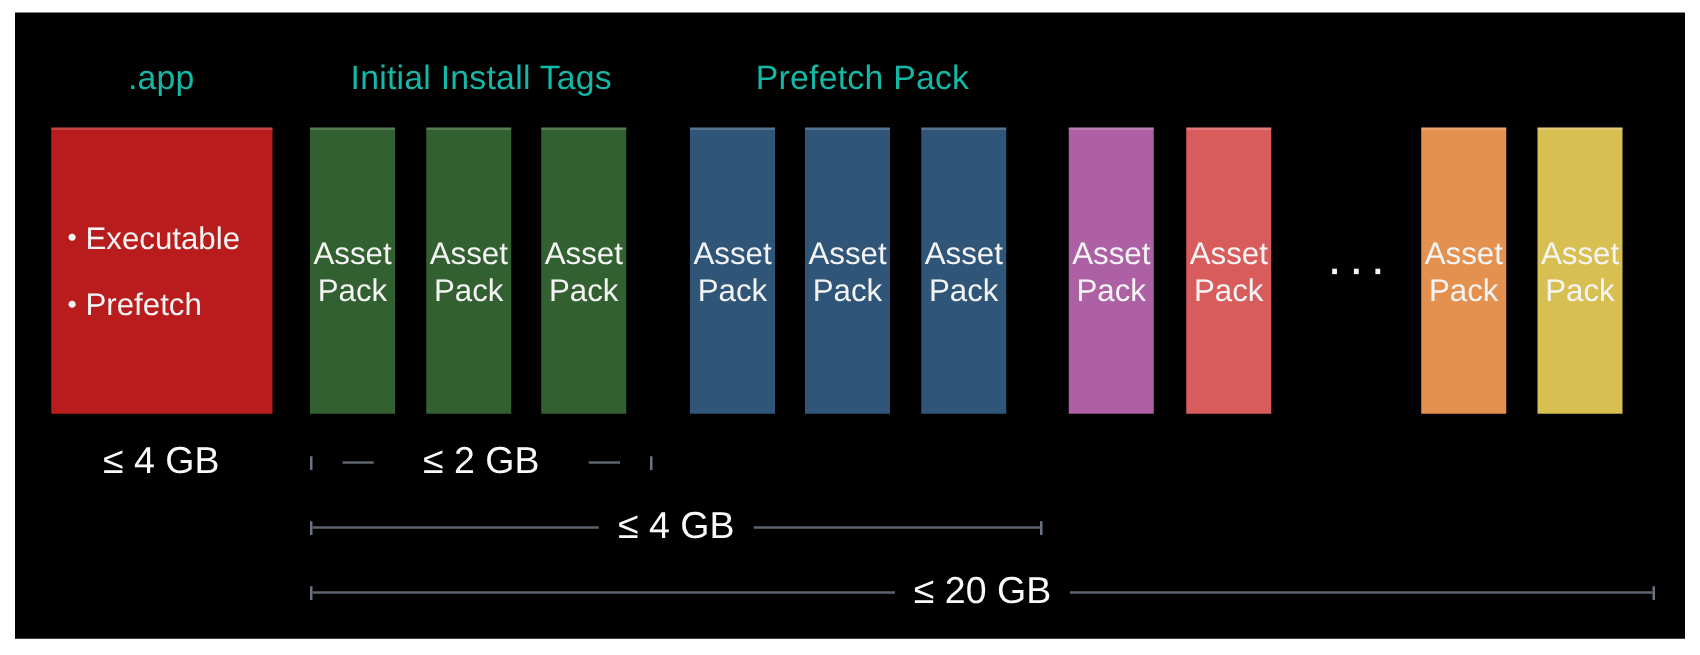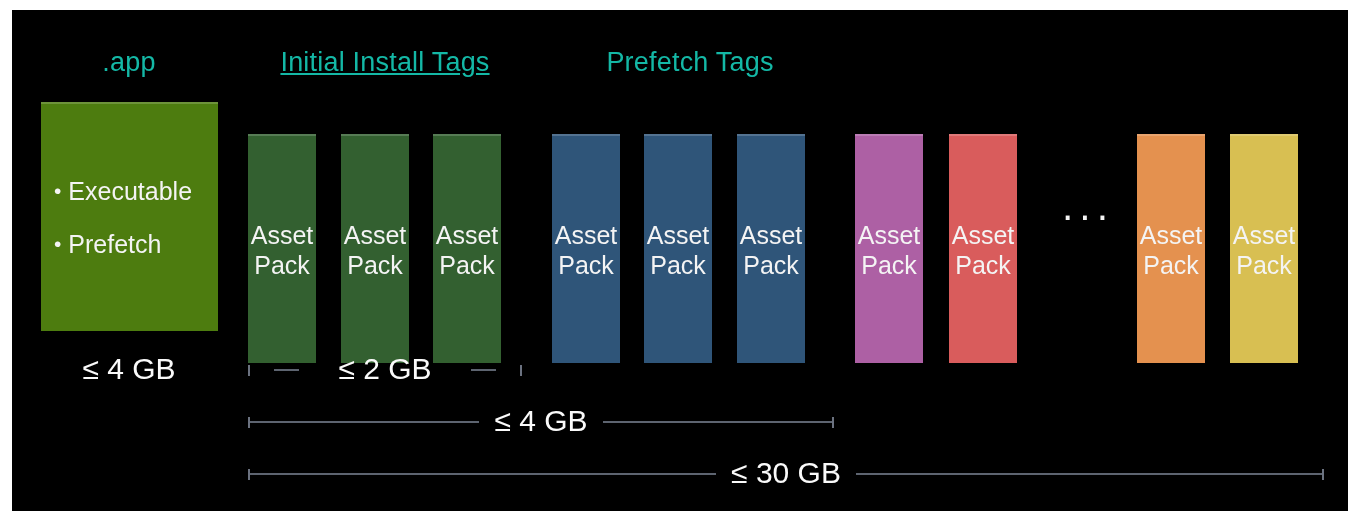--- a/index.html
+++ b/index.html
@@ -12,40 +12,40 @@
     position:absolute;left:12px;top:10px;width:1336px;height:501px;
     background:#000000;
   }
   
   .col-header{
     position:absolute;top:36px;height:32px;line-height:32px;
     transform:translateX(-50%);
     color:#14b8a6;font-size:27px;letter-spacing:0.2px;white-space:nowrap;
   }
   .h-app{left:117px;}
-  .h-initial{left:373px;text-decoration:underline;}
+  .h-initial{left:373px;}
   .h-prefetch{left:678px;}
 
   
   .box{
     position:absolute;top:92px;height:229px;box-sizing:border-box;
     border-top:2px solid rgba(255,255,255,0.18);
   }
   .app-box{
     left:29px;width:177px;
     display:flex;flex-direction:column;justify-content:center;
     padding-left:13px;gap:6px;
   }
   .app-line{
     color:#f4f4f4;font-size:25px;line-height:1.2;white-space:nowrap;
   }
   .app-line .bullet{font-size:21px;margin-right:7px;position:relative;top:-2px;}
   .pack{
     width:68px;
-    display:flex;align-items:center;justify-content:center;text-align:center;margin-top:32px;
+    display:flex;align-items:center;justify-content:center;text-align:center;
   }
   .pack-label{
     color:#f4f4f4;font-size:25px;line-height:1.2;width:70px;
   }
   .p0{left:236px;} .p1{left:329px;} .p2{left:421px;}
   .p3{left:540px;} .p4{left:632px;} .p5{left:725px;}
   .p6{left:843px;} .p7{left:937px;}
   .p8{left:1125px;} .p9{left:1218px;}
 
   .dots{
@@ -69,23 +69,23 @@
   .m-4gb{left:236px;top:395px;width:586px;}
   .m-20gb{left:236px;top:447px;width:1076px;}
 </style>
 </head>
 <body>
 
 <div class="panel">
 
   <div class="col-header h-app">.app</div>
   <div class="col-header h-initial">Initial Install Tags</div>
-  <div class="col-header h-prefetch">Prefetch Tags</div>
+  <div class="col-header h-prefetch">Prefetch Pack</div>
 
-  <div class="box app-box" style="background-color: #4d7c0f; gap: 23px;">
+  <div class="box app-box" style="background-color: #b91c1c; gap: 23px;">
     <div class="app-line"><span class="bullet">•</span><span>Executable</span></div>
     <div class="app-line"><span class="bullet">•</span><span>Prefetch</span></div>
   </div>
 
   <div class="box pack p0" style="background-color: rgb(51, 96, 48);">
       <span class="pack-label">Asset Pack</span>
     </div>
   <div class="box pack p1" style="background-color: rgb(51, 96, 48);">
       <span class="pack-label">Asset Pack</span>
     </div>
@@ -132,18 +132,18 @@
     <span class="m-tick"></span>
     <span class="m-line"></span>
     <span class="m-label">≤ 4 GB</span>
     <span class="m-line"></span>
     <span class="m-tick"></span>
   </div>
 
   <div class="measure m-20gb">
     <span class="m-tick"></span>
     <span class="m-line"></span>
-    <span class="m-label">≤ 30 GB</span>
+    <span class="m-label">≤ 20 GB</span>
     <span class="m-line"></span>
     <span class="m-tick"></span>
   </div>
 
 </div>
 
 </body></html>

